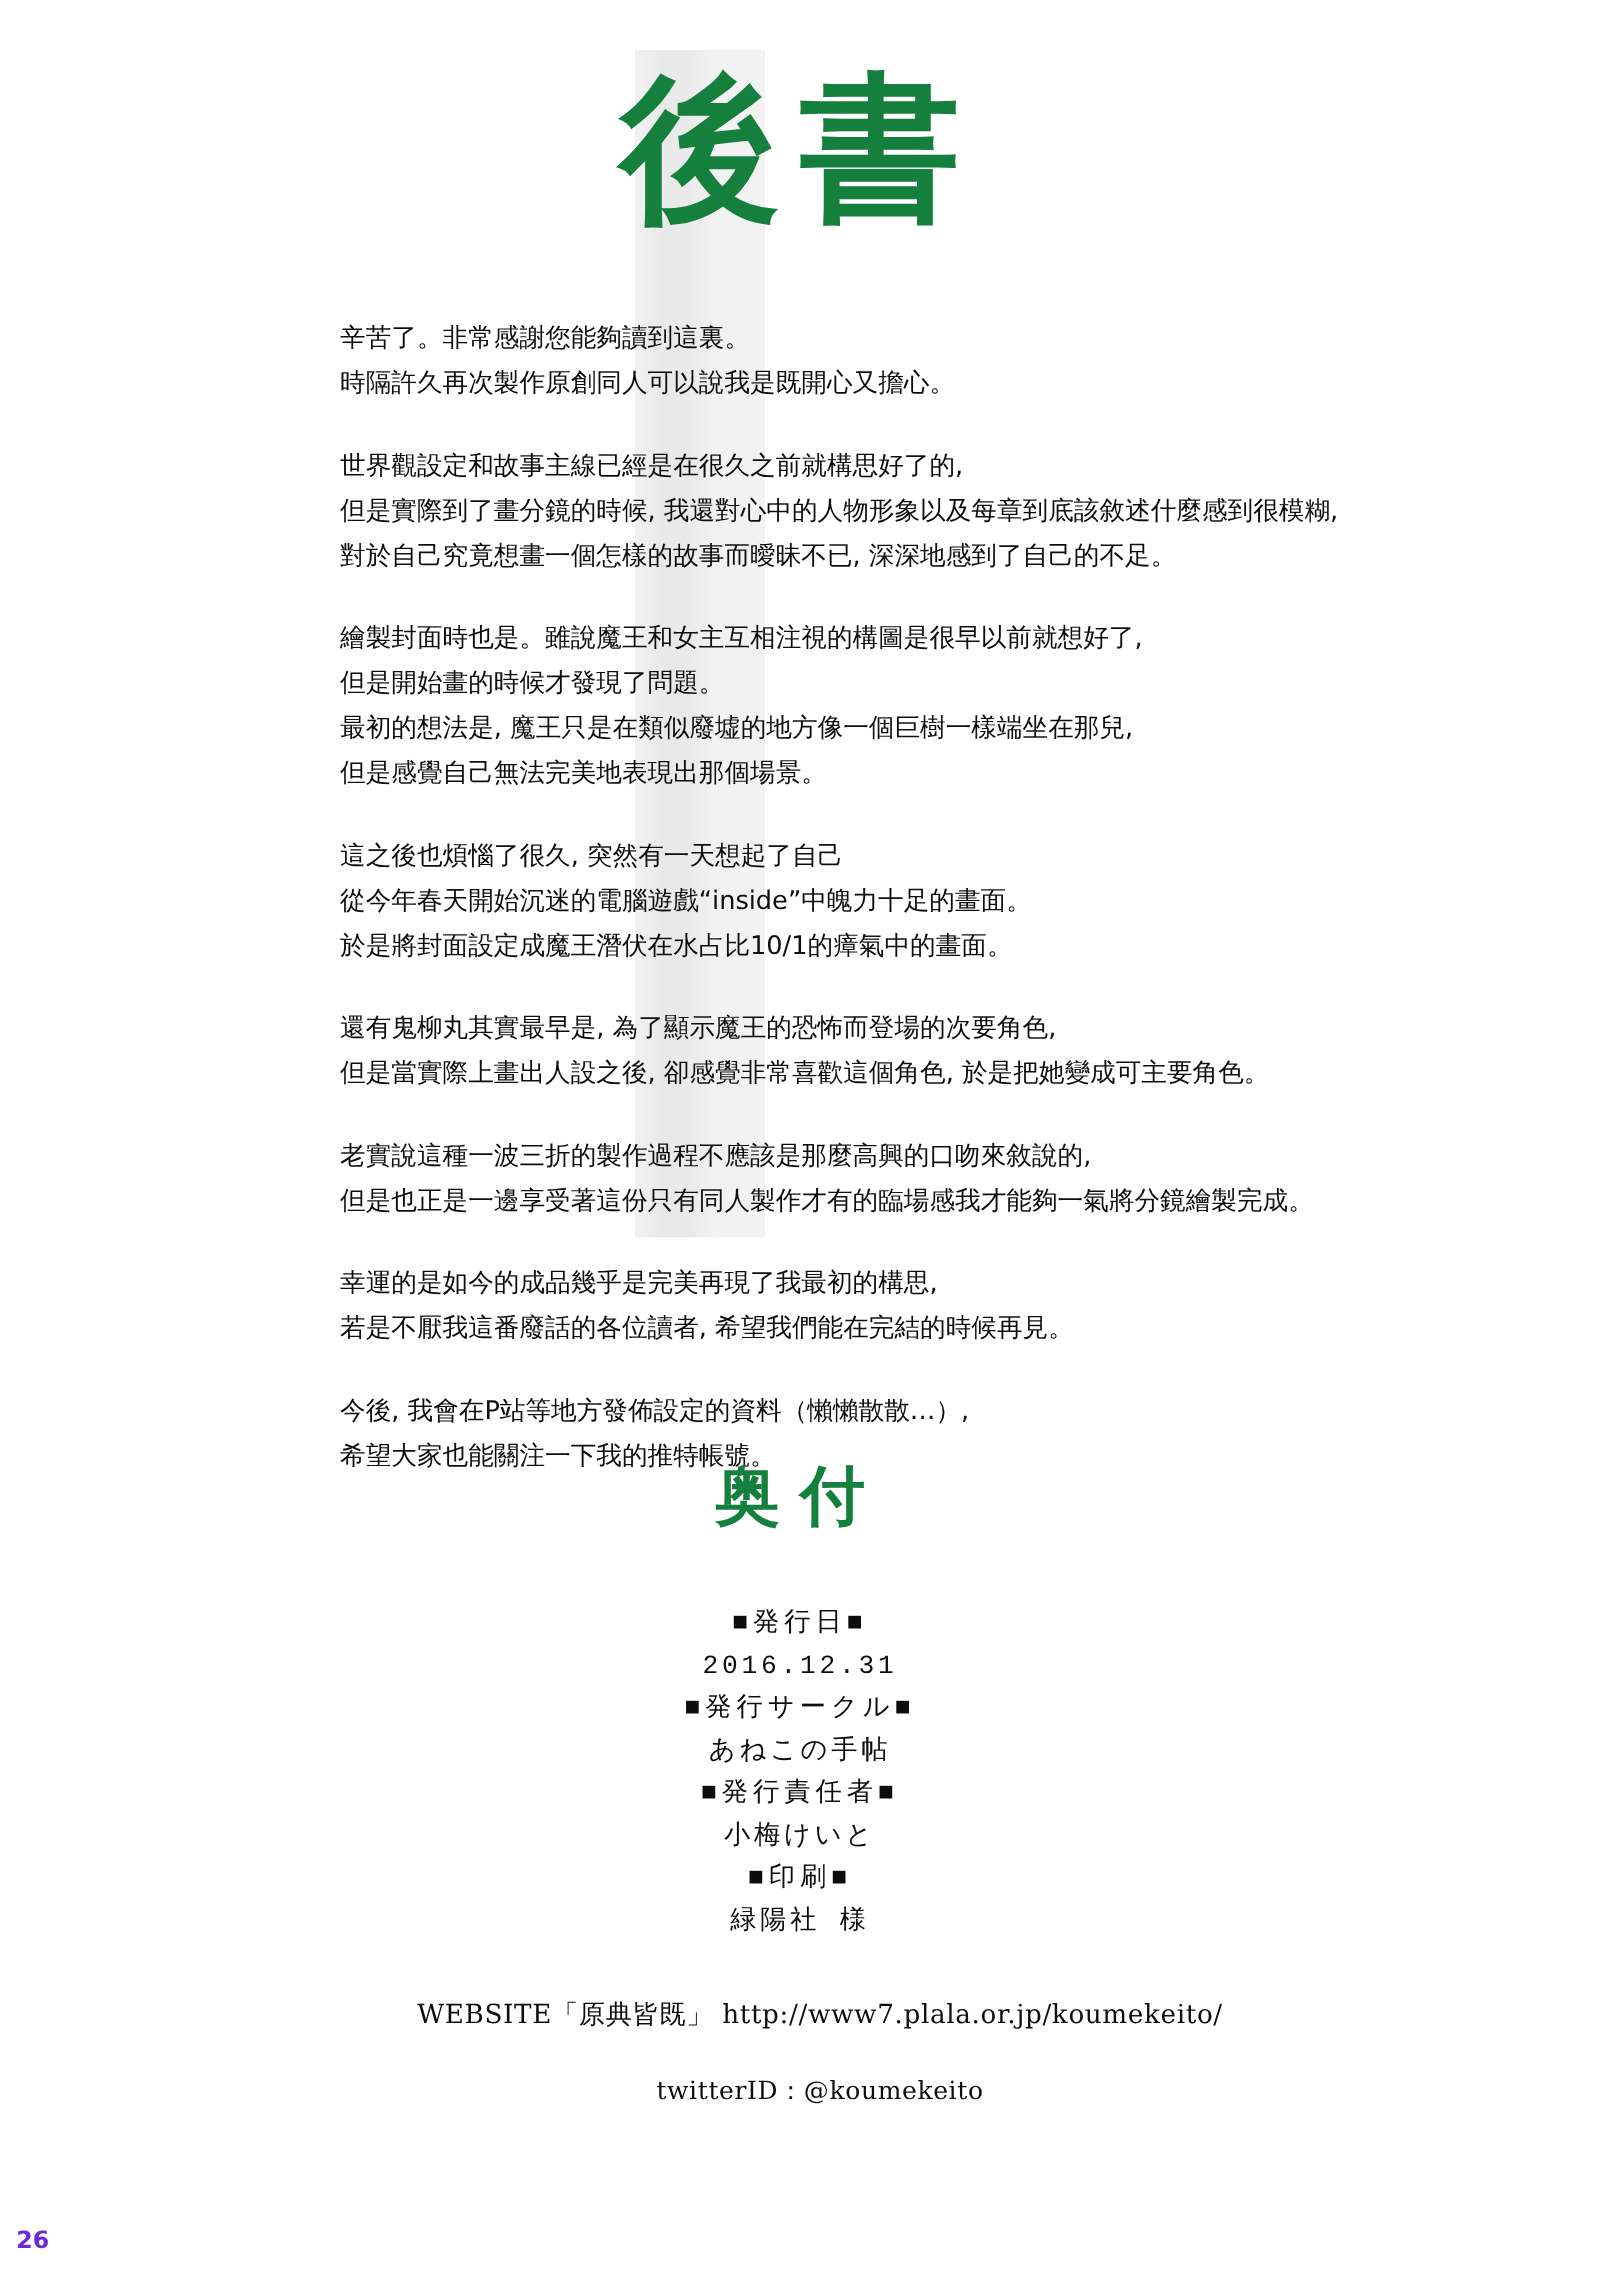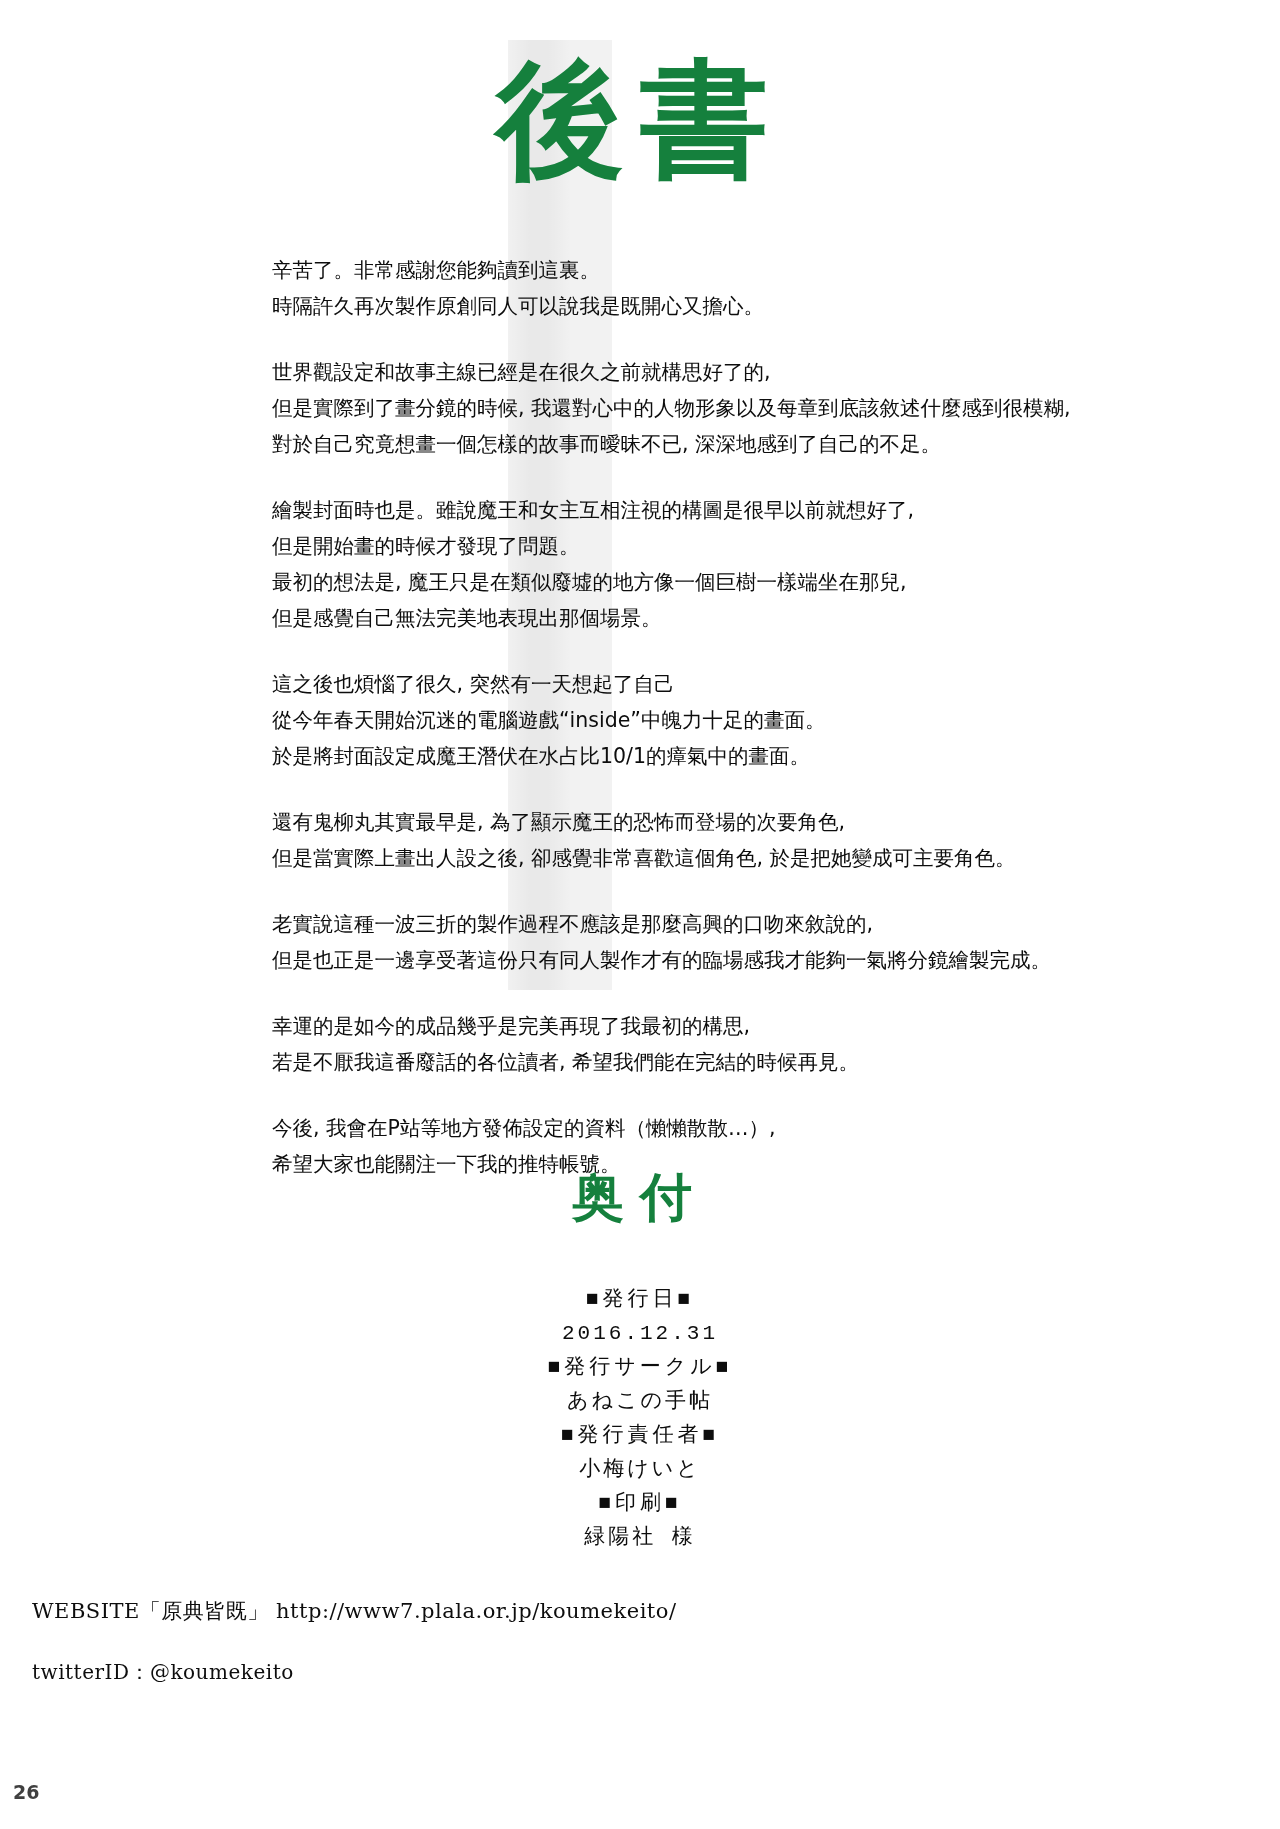--- a/index.html
+++ b/index.html
@@ -99,21 +99,21 @@
   #colophon .c-value {
     letter-spacing: 3px;
   }
 
   
   #contact {
     position: absolute;
     left: 0;
     right: 0;
     top: 1597px;
-    text-align: left;
+    text-align: center;
     font-family: "DejaVu Serif", serif;
     color: #0d0d0d;
     padding-left: 32px;
   }
   #contact .line1 {
     font-size: 21px;
     letter-spacing: 0.5px;
   }
   #contact .line2 {
     font-size: 20px;
@@ -122,21 +122,21 @@
   }
 
   
   #page-number {
     position: absolute;
     left: 13px;
     bottom: 26px;
     font-family: "DejaVu Sans", sans-serif;
     font-size: 19px;
     font-weight: bold;
-    color: #404040;
+    color: #6d28d9;
     margin-top: 16px;
   }
 </style>
 </head>
 <body>
 
 <div class="band"></div>
 <div class="band-2"></div>
 
 <div class="brush-title" id="afterword-title">後書</div>

